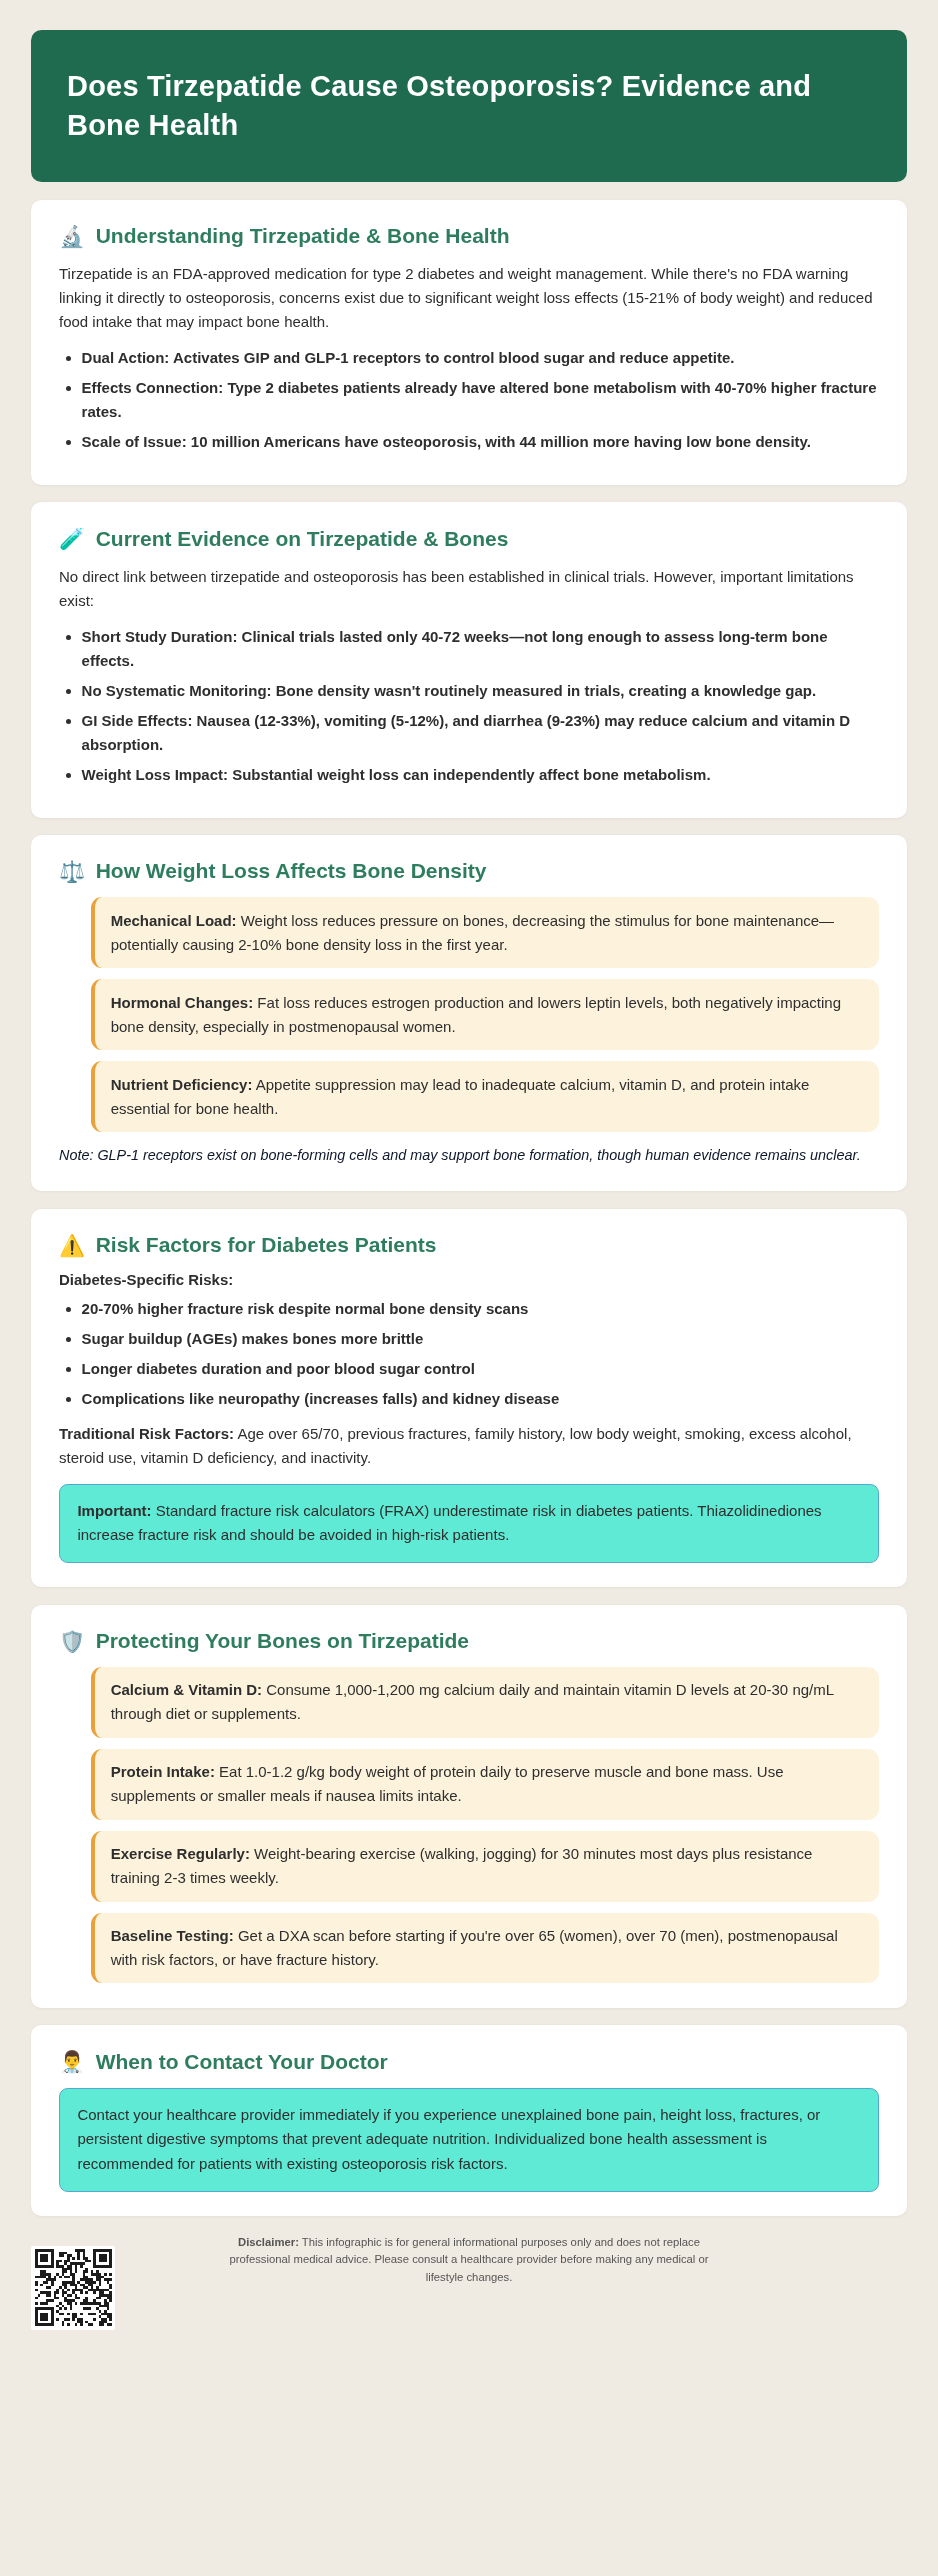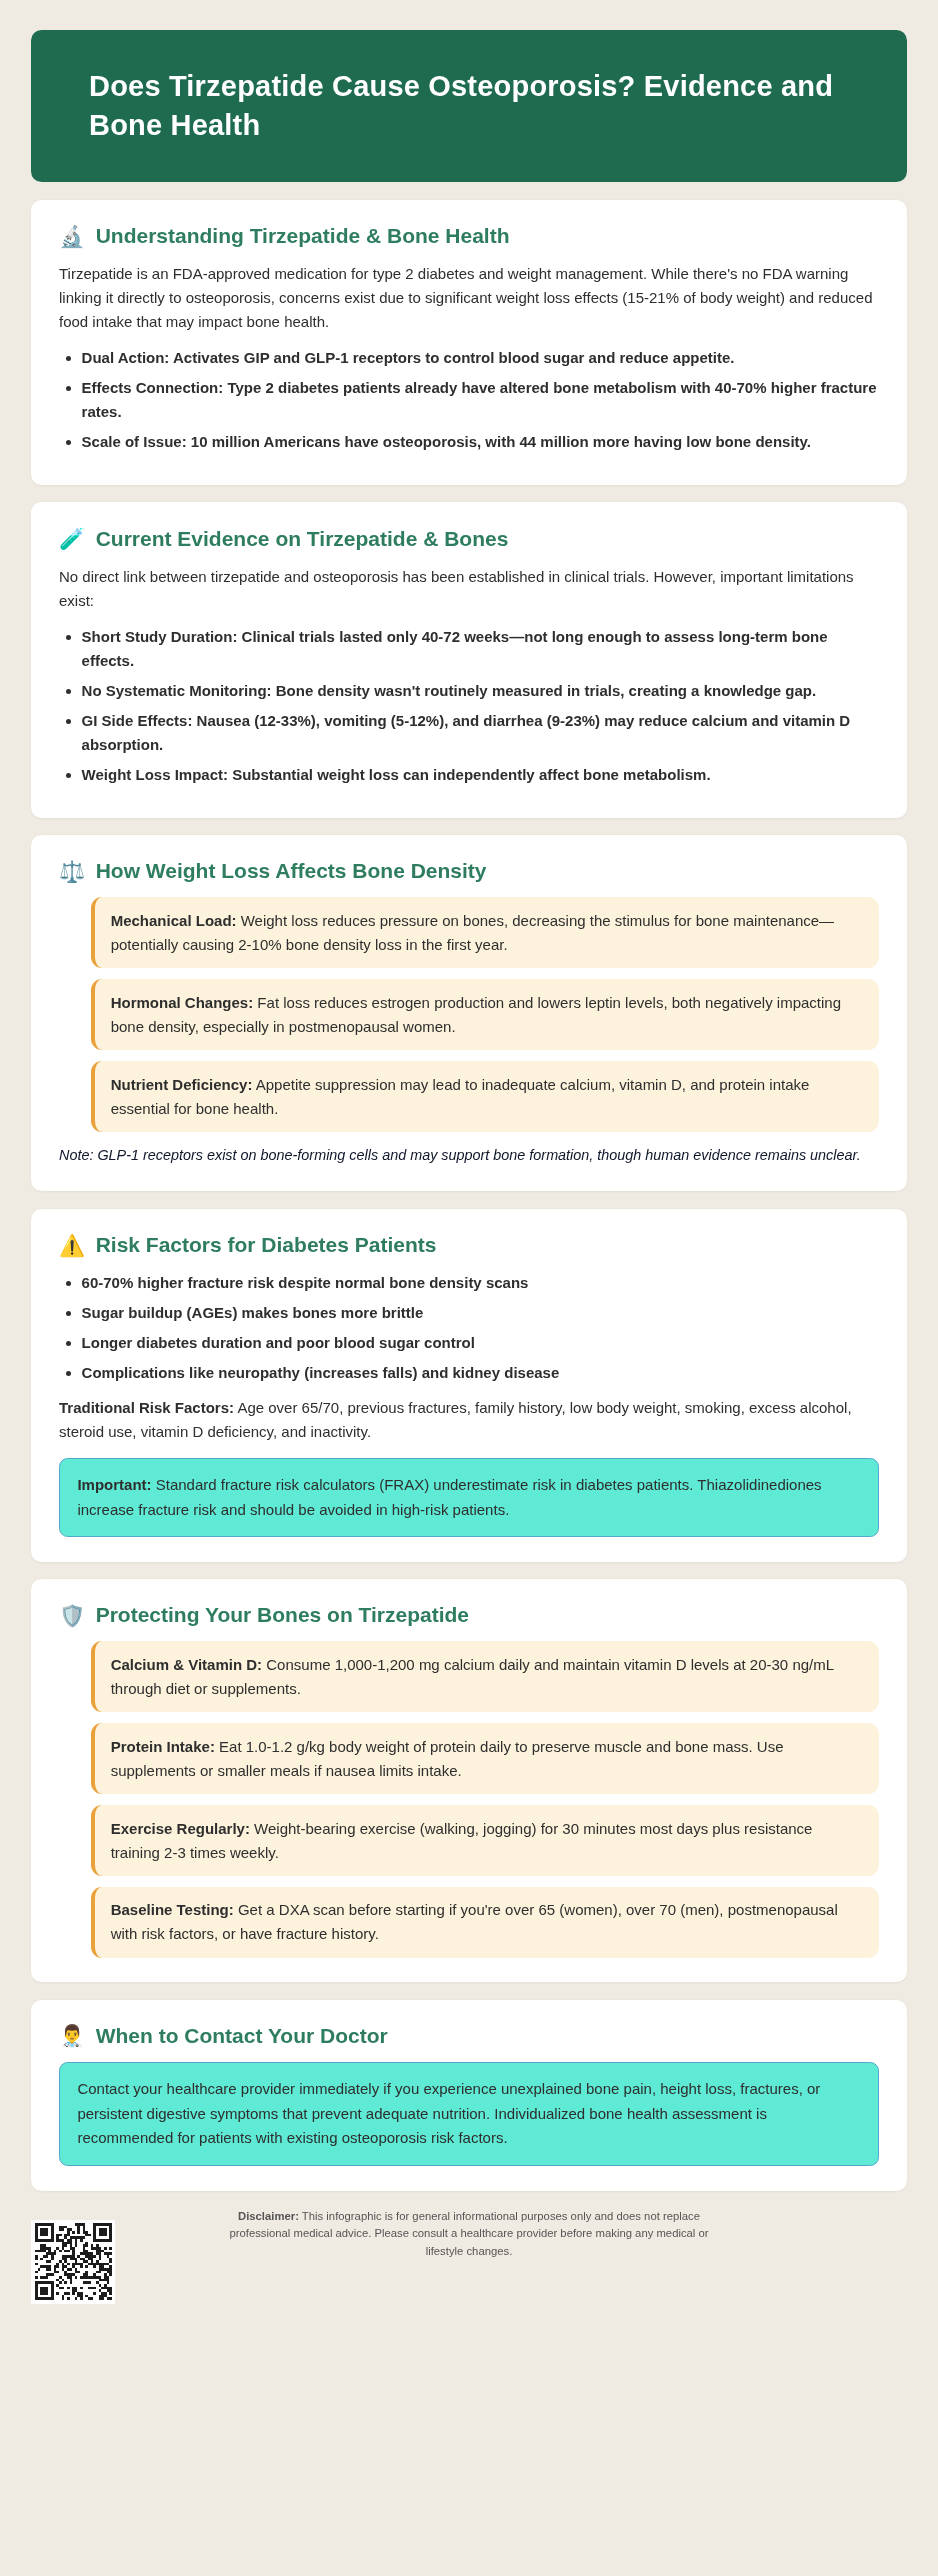--- a/index.html
+++ b/index.html
@@ -8,21 +8,21 @@
     width:938px;
     font-family:"Liberation Sans", sans-serif;
     color:#2e2e2e;
     -webkit-font-smoothing:antialiased;
   }
   .page { width:938px; padding:30px 31px 26px; }
 
   .header {
     background:#1e6b50;
     border-radius:10.5px;
-    padding:37px 58px;
+    padding:37px 36px;
     margin-bottom:17.4px;
   }
   .header h1 {
     color:#ffffff;
     font-size:29px;
     line-height:1.35;
     font-weight:bold;
     letter-spacing:0.2px;
   }
 
@@ -149,22 +149,23 @@
     <div class="callout"><strong>Hormonal Changes:</strong><span> Fat loss reduces estrogen production and lowers leptin levels, both negatively impacting bone density, especially in postmenopausal women.</span></div>
     <div class="callout"><strong>Nutrient Deficiency:</strong><span> Appetite suppression may lead to inadequate calcium, vitamin D, and protein intake essential for bone health.</span></div>
     <p class="note">Note: GLP-1 receptors exist on bone-forming cells and may support bone formation, though human evidence remains unclear.</p>
   </section>
 
   <section class="card">
     <h2 class="section-title">
       <span class="section-icon">⚠️</span>
       <span>Risk Factors for Diabetes Patients</span>
     </h2>
+    <p class="subhead">Diabetes-Specific Risks:</p>
     <ul class="bullets">
-      <li>60-70% higher fracture risk despite normal bone density scans</li>
+      <li>20-70% higher fracture risk despite normal bone density scans</li>
       <li>Sugar buildup (AGEs) makes bones more brittle</li>
       <li>Longer diabetes duration and poor blood sugar control</li>
       <li>Complications like neuropathy (increases falls) and kidney disease</li>
     </ul>
     <p class="body" style="margin-top:10.5px;"><strong>Traditional Risk Factors:</strong><span> Age over 65/70, previous fractures, family history, low body weight, smoking, excess alcohol, steroid use, vitamin D deficiency, and inactivity.</span></p>
     <div class="info-box"><strong>Important:</strong><span> Standard fracture risk calculators (FRAX) underestimate risk in diabetes patients. Thiazolidinediones increase fracture risk and should be avoided in high-risk patients.</span></div>
   </section>
 
   <section class="card">
     <h2 class="section-title">

